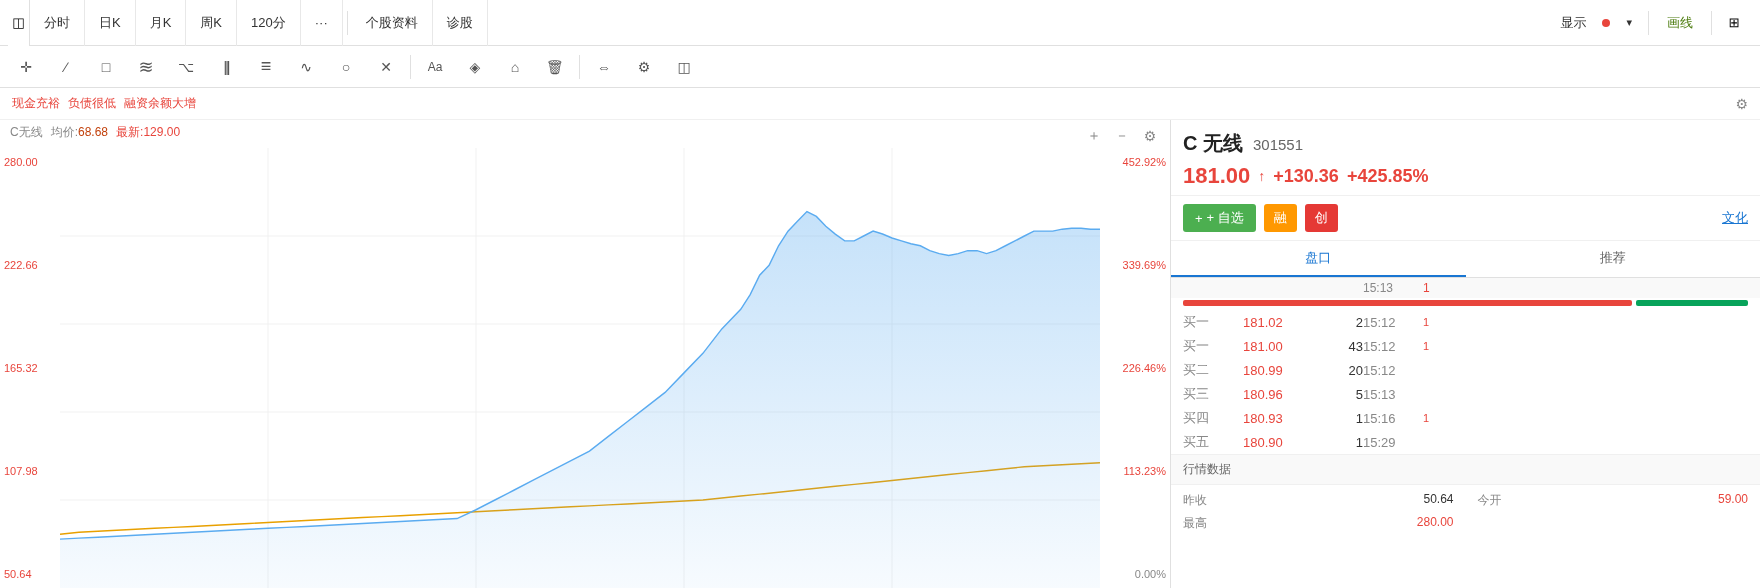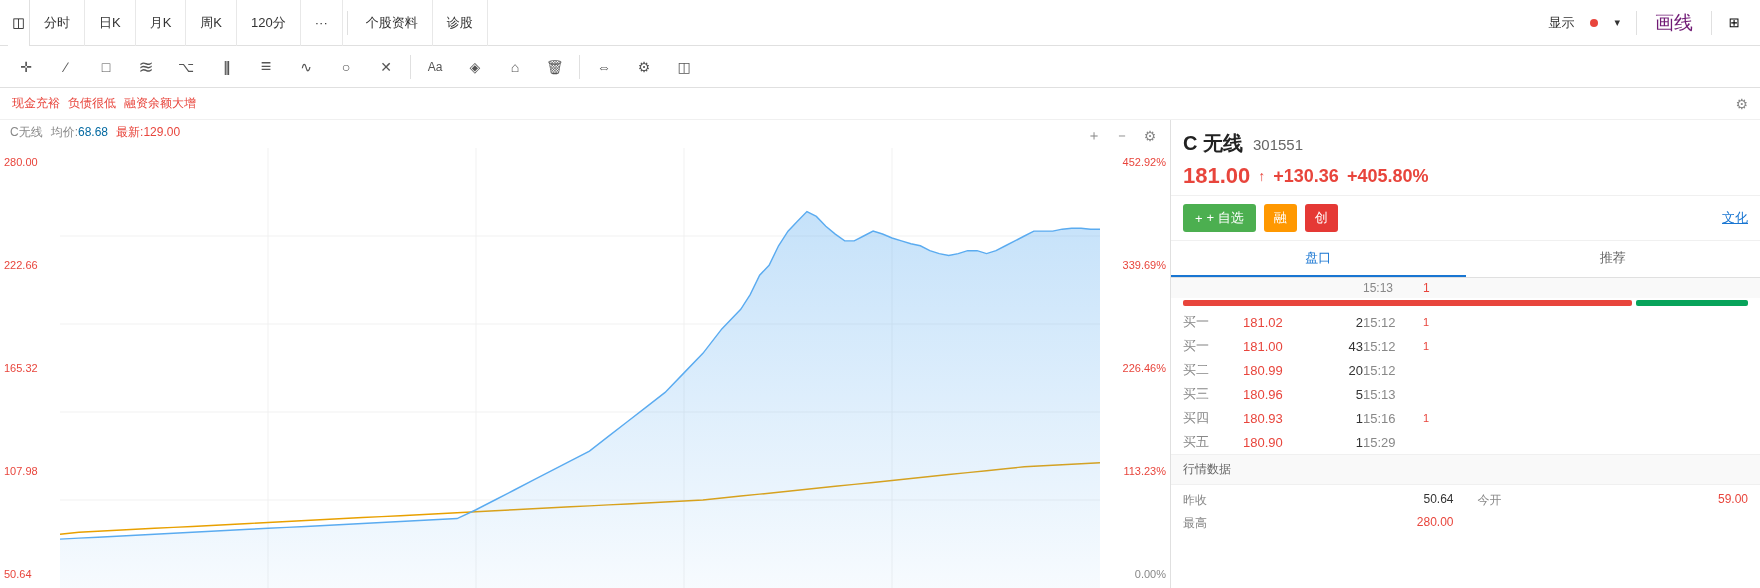--- a/index.html
+++ b/index.html
@@ -17,22 +17,22 @@
       white-space: nowrap; border-right: 1px solid #e8e8e8;
     }
     .toolbar-separator { width: 1px; height: 24px; background: #e0e0e0; margin: 0 4px; }
     .toolbar-spacer { flex: 1; }
     .display-btn {
       display: flex; align-items: center; gap: 16px; padding: 0 12px; height: 46px;
       font-size: 13px; color: #333; cursor: pointer; border: none; background: none;
     }
     .display-btn .dot { width: 8px; height: 8px; border-radius: 50%; background: #e8453c; display: inline-block; }
     .draw-btn {
-      padding: 8px 14px; height: 46px; display: flex; align-items: center; font-size: 19px;
-      color: #701a75; cursor: pointer; border: none; background: none;
+      padding: 8px 14px; height: 46px; display: flex; align-items: center; font-size: 13px;
+      color: #4d7c0f; cursor: pointer; border: none; background: none;
     }
     .layout-btn {
       width: 36px; height: 46px; display: flex; align-items: center; justify-content: center;
       cursor: pointer; border: none; background: none;
     }
 
     
     .drawing-toolbar {
       display: flex; align-items: center; height: 42px;
       border-bottom: 1px solid #e0e0e0; background: #fff;
@@ -264,21 +264,21 @@
   <span class="tag-gear">⚙</span>
 </div>
 
 <div class="main-area">
 
   <div class="chart-area">
 
     <div class="chart-header">
       <span class="stock-name">C无线</span>
       <span class="avg-price">
-        <span>均价:</span><span style="color:#0369a1;">68.68</span>
+        <span>均价:</span><span style="color:#c2410c;">68.68</span>
       </span>
       <span class="latest">
         <span>最新:</span><span>129.00</span>
       </span>
     </div>
 
     <div class="chart-controls">
       <button class="chart-ctrl-btn">＋</button>
       <button class="chart-ctrl-btn">－</button>
       <button class="chart-ctrl-btn">⚙</button>
@@ -358,21 +358,21 @@
 
     <div class="stock-header">
       <div class="stock-title-row">
         <span class="stock-name-big">C 无线</span>
         <span class="stock-code">301551</span>
       </div>
       <div class="stock-price-row">
         <span class="price-main">181.00</span>
         <span class="price-arrow">↑</span>
         <span class="price-change">+130.36</span>
-        <span class="price-pct">+405.80%</span>
+        <span class="price-pct">+425.85%</span>
       </div>
     </div>
 
     <div class="action-row">
       <button class="btn-zixuan">
         <span>+</span>
         <span>+ 自选</span>
       </button>
       <button class="btn-rong">融</button>
       <button class="btn-chuang">创</button>

